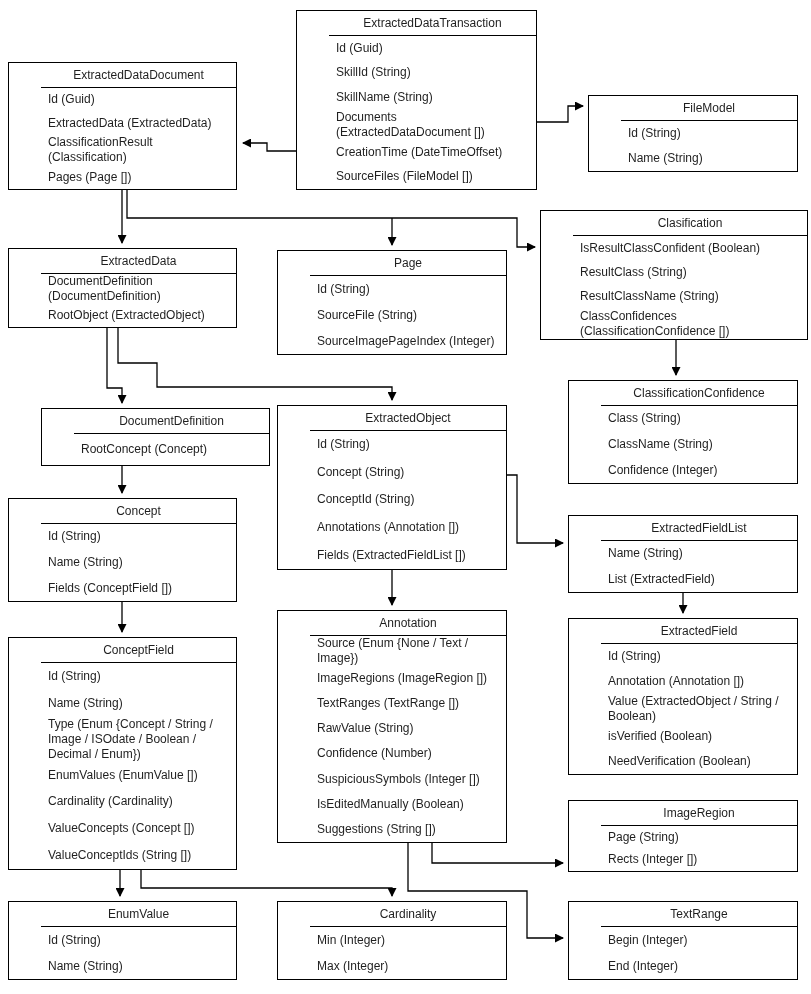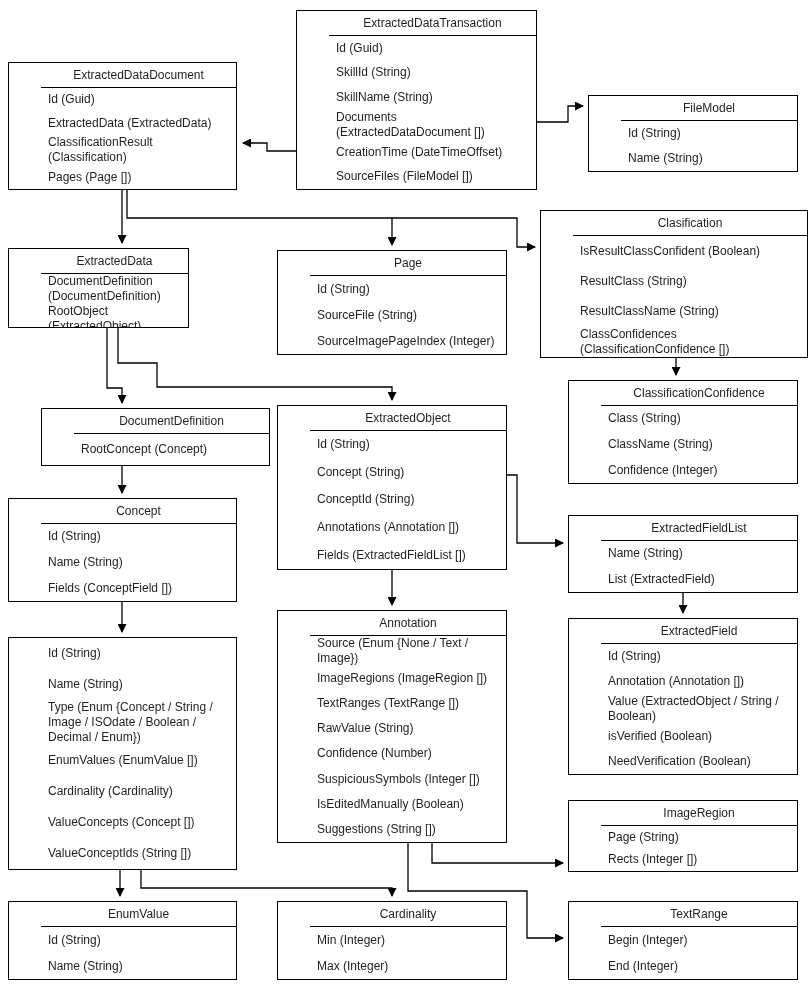--- a/index.html
+++ b/index.html
@@ -95,31 +95,31 @@
   </div>
 
   <div class="entity" style="left:588px;top:95px;width:210px;height:77px;">
     <div class="entity-title">FileModel</div>
     <div class="entity-fields">
       <div class="field">Id (String)</div>
       <div class="field">Name (String)</div>
     </div>
   </div>
 
-  <div class="entity" style="left:540px;top:210px;width:268px;height:148px;justify-content:flex-end;">
+  <div class="entity" style="left:540px;top:210px;width:268px;height:130px;justify-content:flex-end;">
     <div class="entity-title">Clasification</div>
     <div class="entity-fields">
       <div class="field">IsResultClassConfident (Boolean)</div>
       <div class="field">ResultClass (String)</div>
       <div class="field">ResultClassName (String)</div>
       <div class="field">ClassConfidences (ClassificationConfidence [])</div>
     </div>
   </div>
 
-  <div class="entity" style="left:8px;top:248px;width:181px;height:80px;">
+  <div class="entity" style="left:8px;top:248px;width:229px;height:80px;">
     <div class="entity-title">ExtractedData</div>
     <div class="entity-fields">
       <div class="field">DocumentDefinition (DocumentDefinition)</div>
       <div class="field">RootObject (ExtractedObject)</div>
     </div>
   </div>
 
   <div class="entity" style="left:277px;top:250px;width:230px;height:105px;">
     <div class="entity-title">Page</div>
     <div class="entity-fields">
@@ -167,20 +167,21 @@
   <div class="entity" style="left:8px;top:498px;width:229px;height:104px;">
     <div class="entity-title">Concept</div>
     <div class="entity-fields">
       <div class="field">Id (String)</div>
       <div class="field">Name (String)</div>
       <div class="field">Fields (ConceptField [])</div>
     </div>
   </div>
 
   <div class="entity" style="left:8px;top:637px;width:229px;height:233px;">
+    <div class="entity-title">ConceptField</div>
     <div class="entity-fields">
       <div class="field">Id (String)</div>
       <div class="field">Name (String)</div>
       <div class="field">Type (Enum {Concept / String / Image / ISOdate / Boolean / Decimal / Enum})</div>
       <div class="field">EnumValues (EnumValue [])</div>
       <div class="field">Cardinality (Cardinality)</div>
       <div class="field">ValueConcepts (Concept [])</div>
       <div class="field">ValueConceptIds (String [])</div>
     </div>
   </div>

